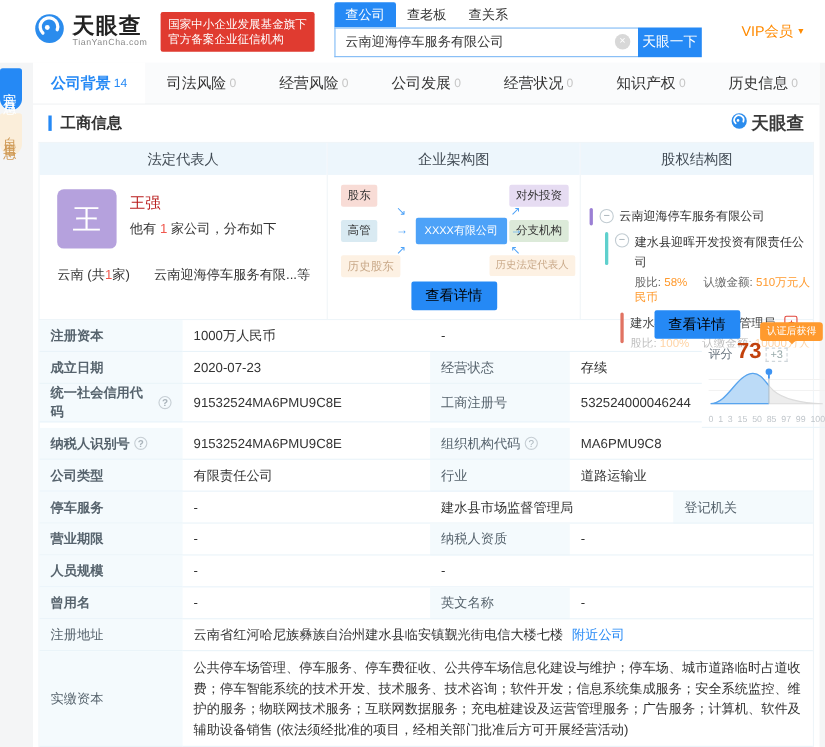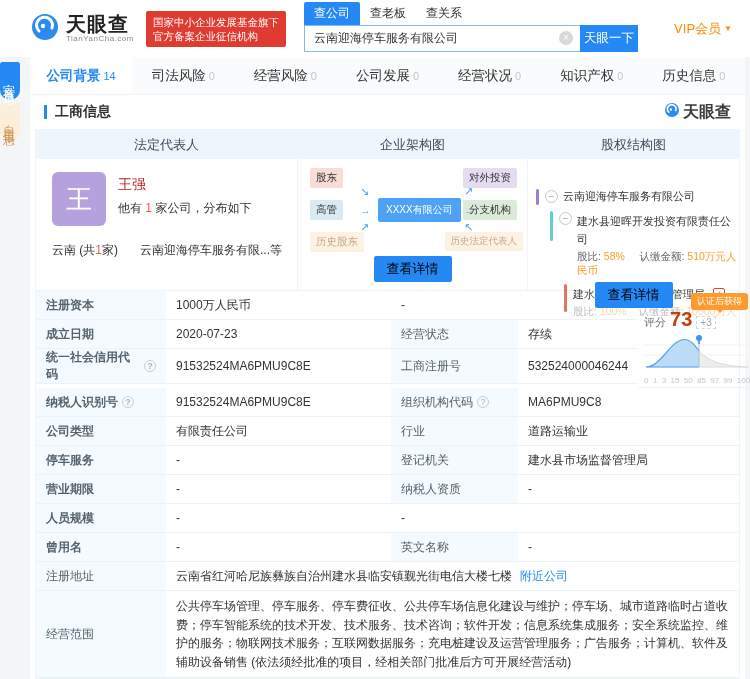--- a/index.html
+++ b/index.html
@@ -378,22 +378,22 @@
       </div>
       <div class="trow">
         <div class="c lab">公司类型</div>
         <div class="c v1">有限责任公司</div>
         <div class="c lab2">行业</div>
         <div class="c v2">道路运输业</div>
       </div>
       <div class="trow">
         <div class="c lab">停车服务</div>
         <div class="c v1">-</div>
+        <div class="c v2">建水县市场监督管理局</div>
         <div class="c lab2">登记机关</div>
-        <div class="c v2">建水县市场监督管理局</div>
       </div>
       <div class="trow">
         <div class="c lab">营业期限</div>
         <div class="c v1">-</div>
         <div class="c lab2">纳税人资质</div>
         <div class="c v2">-</div>
       </div>
       <div class="trow">
         <div class="c lab">人员规模</div>
         <div class="c v1">-</div>
@@ -408,19 +408,19 @@
 
       <div class="trow">
         <div class="c labf">注册地址</div>
         <div class="c v2">
           <span>云南省红河哈尼族彝族自治州建水县临安镇觐光街电信大楼七楼</span>
           <a class="link">附近公司</a>
         </div>
       </div>
 
       <div class="trow">
-        <div class="c labf">经营范围</div>
+        <div class="c labf">实缴资本</div>
         <div class="vf c" style="align-items:flex-start;">公共停车场管理、停车服务、停车费征收、公共停车场信息化建设与维护；停车场、城市道路临时占道收费；停车智能系统的技术开发、技术服务、技术咨询；软件开发；信息系统集成服务；安全系统监控、维护的服务；物联网技术服务；互联网数据服务；充电桩建设及运营管理服务；广告服务；计算机、软件及辅助设备销售 (依法须经批准的项目，经相关部门批准后方可开展经营活动)</div>
       </div>
 
     </div>
   </div>
 </div>
 
 </body></html>

